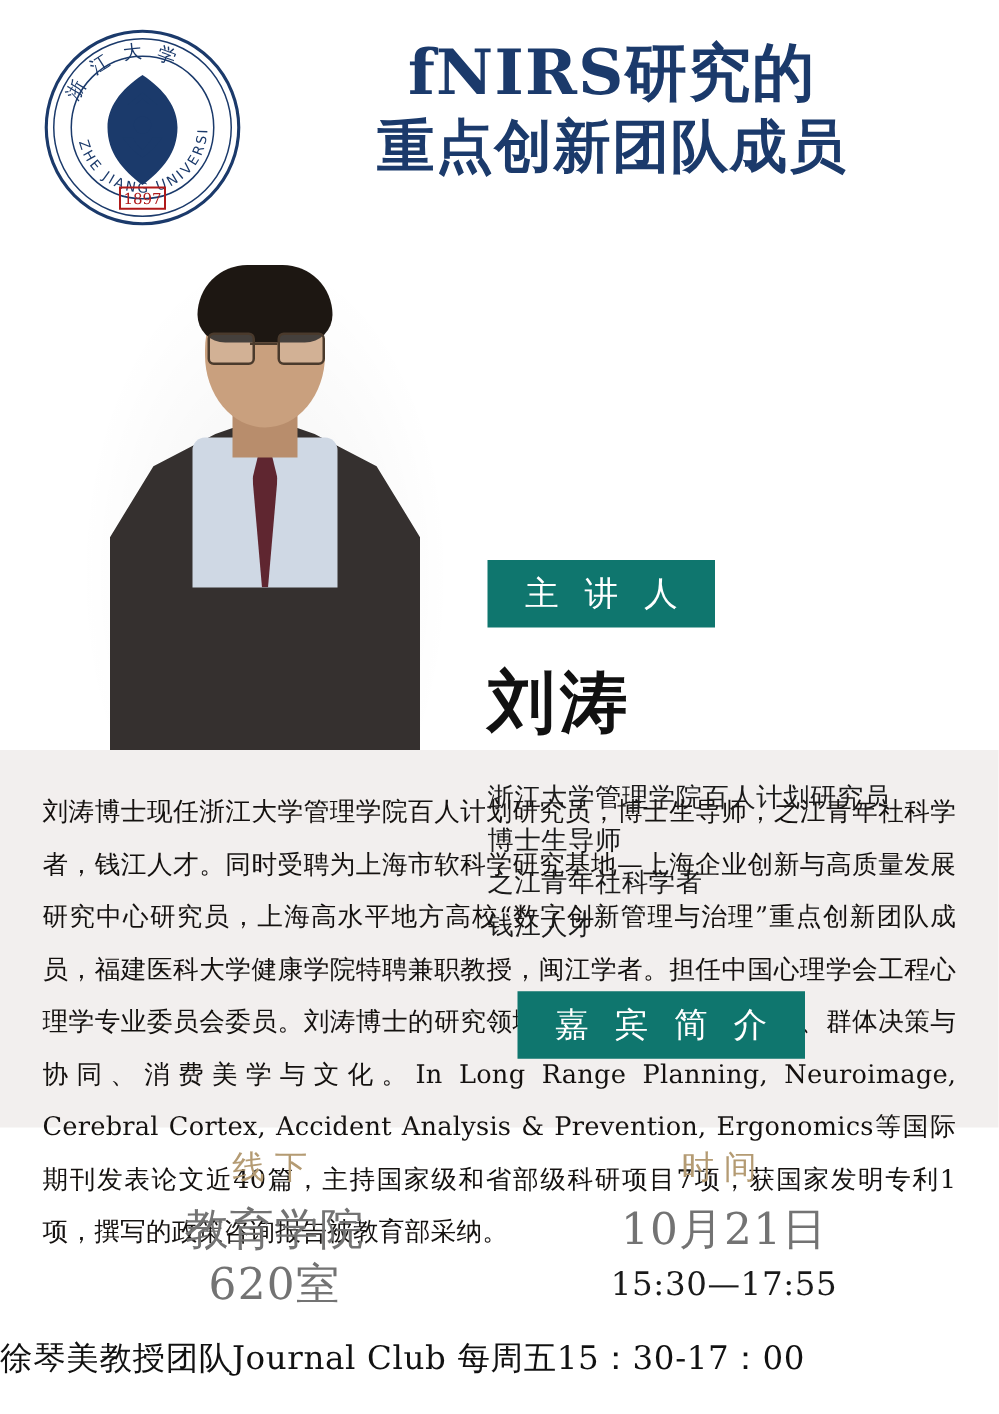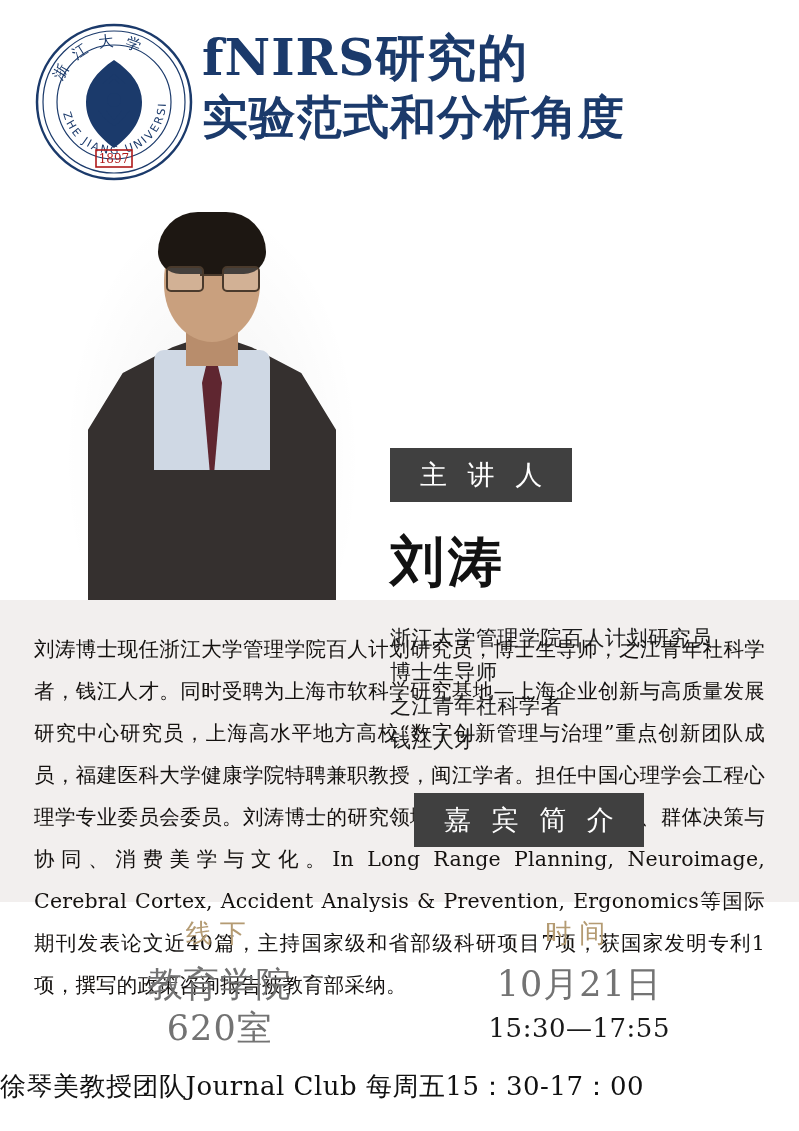--- a/index.html
+++ b/index.html
@@ -27,21 +27,21 @@
     height: 160px;
     margin: 22px 0 0 34px;
     flex: 0 0 auto;
     position: relative;
   }
   .logo svg { display: block; }
 
   .title-block {
     flex: 1 1 auto;
     padding: 26px 22px 0 8px;
-    text-align: left;
+    text-align: center;
   }
   .title-line {
     font-family: "DejaVu Serif", serif;
     font-weight: bold;
     color: #1b3a6b;
     font-size: 50px;
     line-height: 1.26;
     letter-spacing: 1px;
     white-space: nowrap;
   }
@@ -142,21 +142,21 @@
   }
 
   .speaker-info {
     position: absolute;
     left: 390px;
     top: 0;
     width: 380px;
   }
   .tag {
     display: inline-block;
-    background: #404040;
+    background: #0f766e;
     color: #ffffff;
     font-family: "DejaVu Serif", serif;
     font-size: 27px;
     letter-spacing: 6px;
     padding: 9px 24px 9px 30px;
     margin-top: 248px;
   }
   .tag.speaker-tag { margin-top: 0; }
   .speaker-info .tag { margin-top: 0; }
   .speaker-name {
@@ -310,21 +310,21 @@
         <circle cx="80" cy="78" r="7"></circle>
         <path d="M64 88 C 70 96, 74 100, 80 104 C 86 100, 90 96, 96 88 L 88 88 C 85 93, 82 96, 80 98 C 78 96, 75 93, 72 88 Z"></path>
       </g>
       <rect x="62" y="128" width="36" height="17" fill="none" stroke="#b01a1a" stroke-width="1.6"></rect>
       <text x="80" y="141" text-anchor="middle" font-family="DejaVu Serif, serif" font-size="12" fill="#b01a1a">1897</text>
     </svg>
   </div>
 
   <div class="title-block">
     <div class="title-line line1">fNIRS研究的</div>
-    <div class="title-line line2">实验范式和分析角度</div>
+    <div class="title-line line2">重点创新团队成员</div>
   </div>
 </div>
 
 <div class="speaker-section">
 
   <div class="portrait">
     <div class="p-shadow"></div>
     <div class="p-suit"></div>
     <div class="p-shirt"></div>
     <div class="p-tie"></div>

